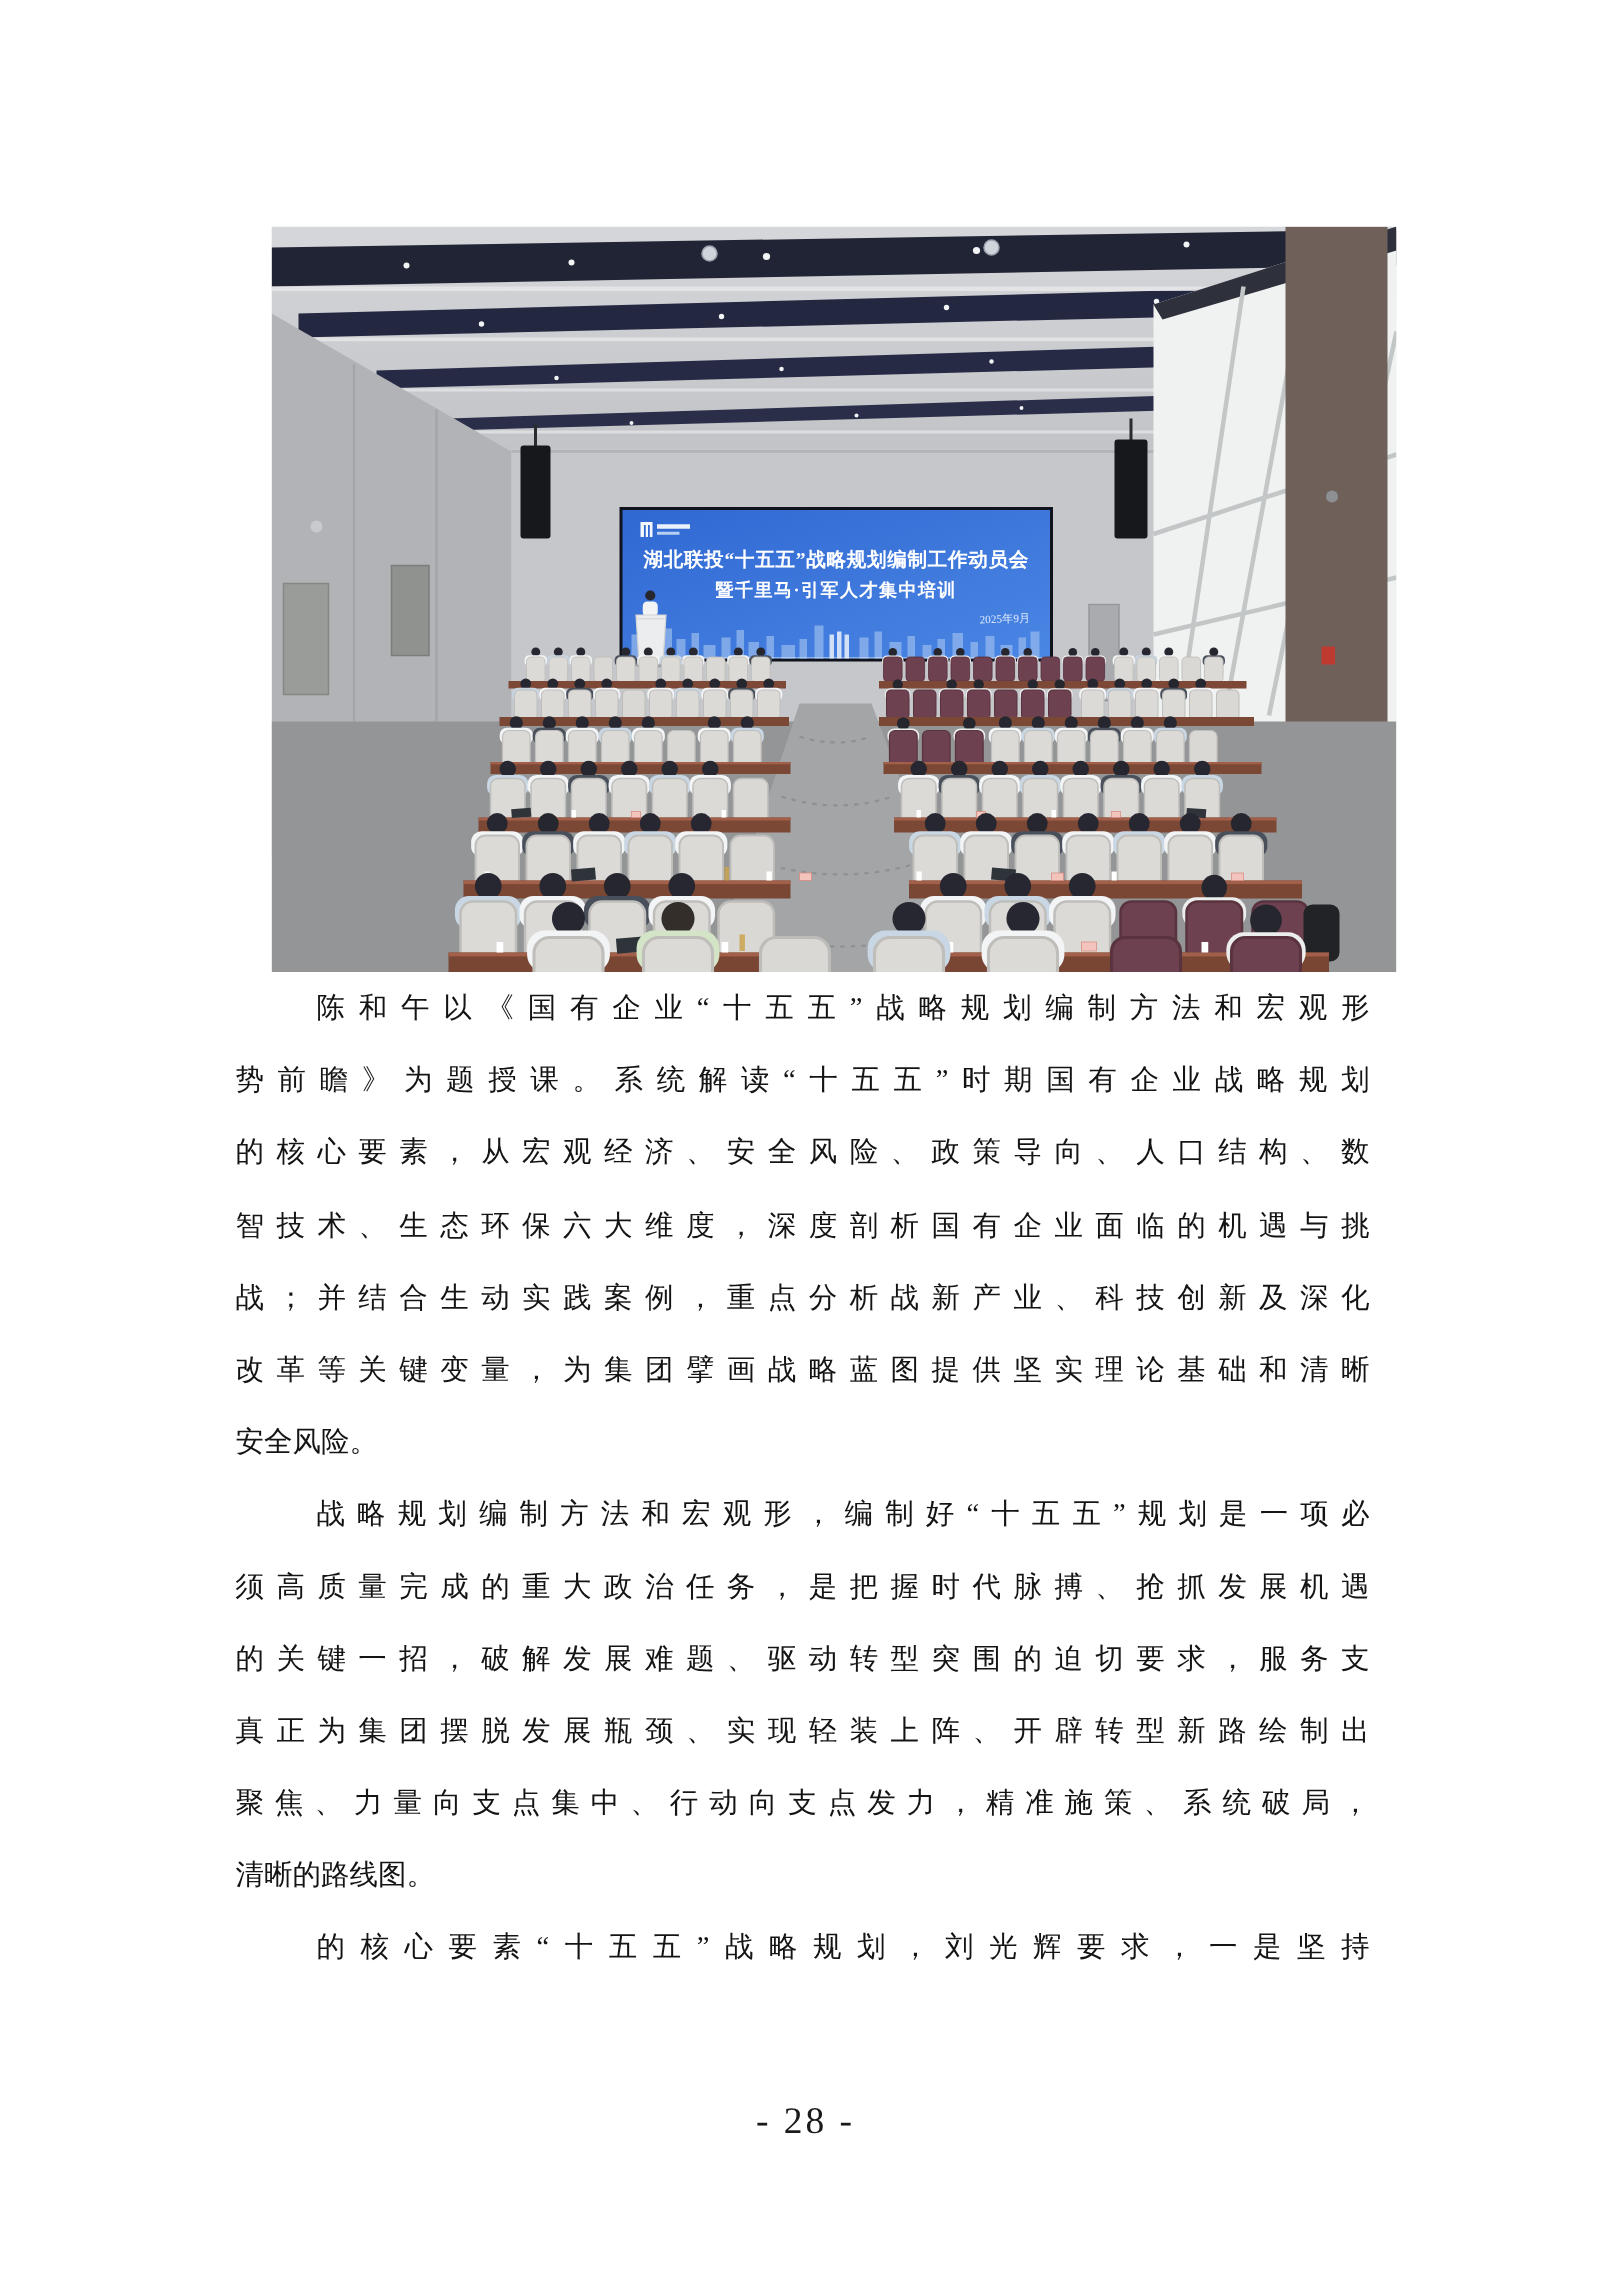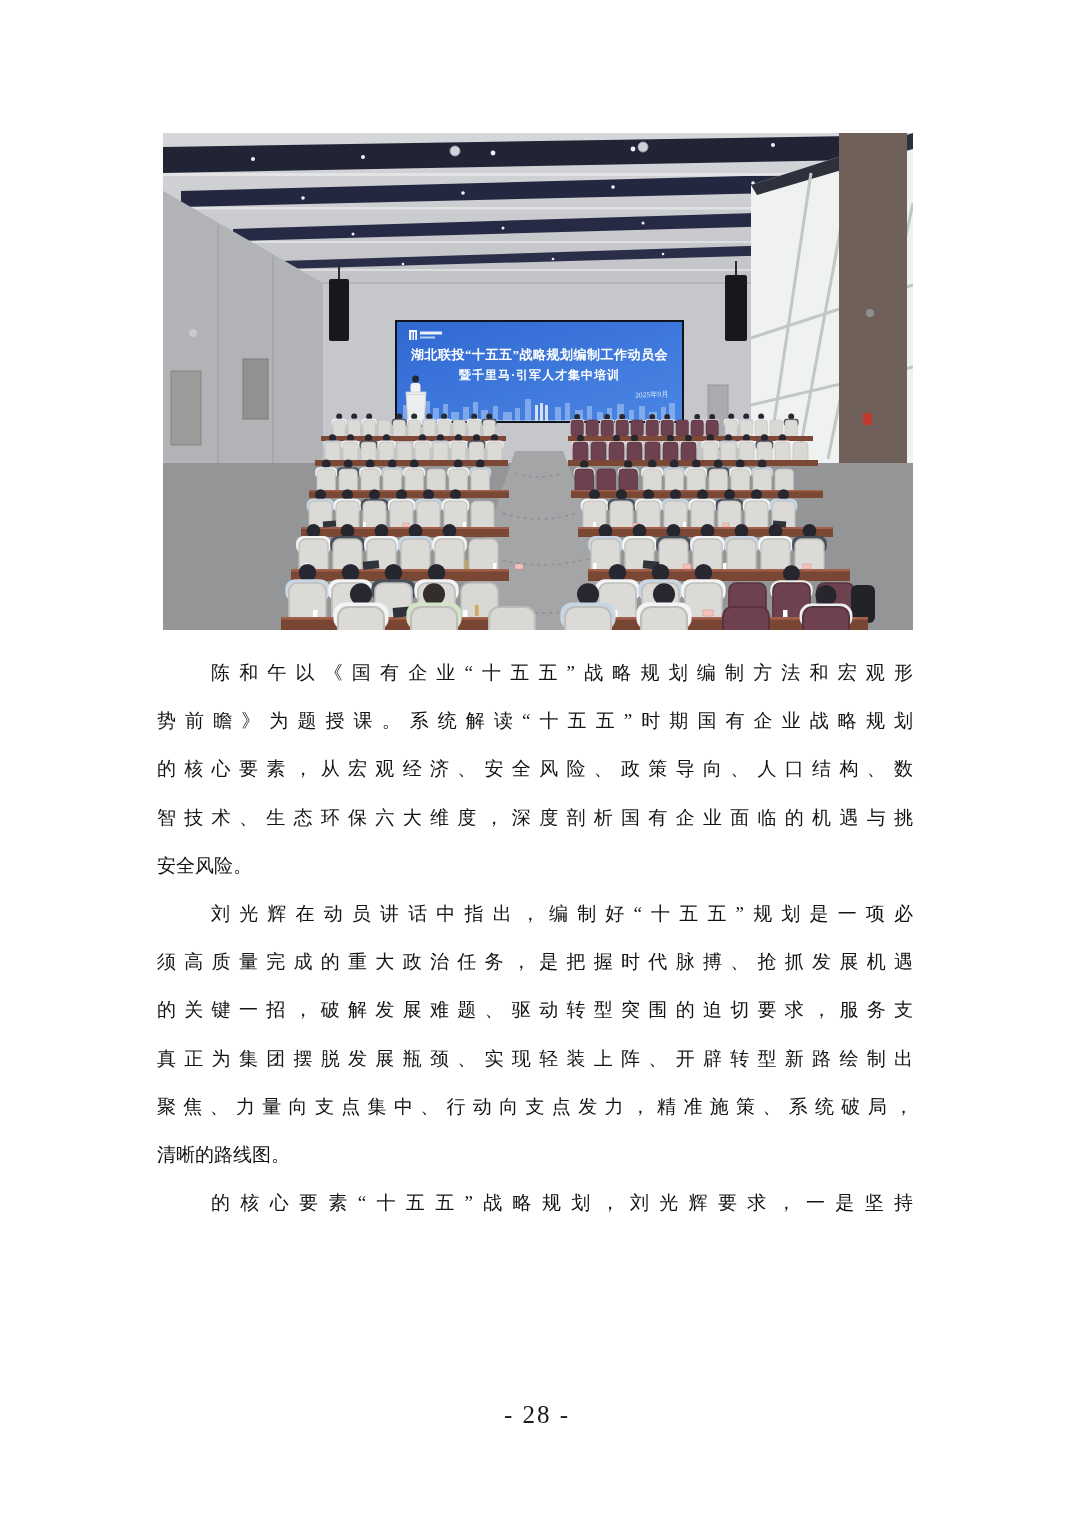--- a/index.html
+++ b/index.html
@@ -1,18 +1,18 @@
 <!DOCTYPE html>
 <html><head>
 <meta charset="utf-8">
 <style>
   html,body{margin:0;padding:0;background:#ffffff;width:1074px;height:1520px;overflow:hidden;}
   .page{position:relative;width:1074px;height:1520px;background:#ffffff;
         font-family:"Liberation Serif","DejaVu Serif",serif;color:#151515;}
-  figure.photo{position:absolute;left:163px;top:133px;width:750px;height:497px;margin:0;overflow:hidden;}
+  figure.photo{position:absolute;left:163px;top:133px;width:750px;height:497px;margin:18px;overflow:hidden;}
   figure.photo svg{display:block;width:750px;height:497px;}
   .textblock{position:absolute;left:157px;top:649px;width:756px;
              font-size:19px;line-height:48.2px;color:#141414;}
   .ln{height:48.2px;text-align:justify;text-align-last:justify;overflow:hidden;}
   .ln.indent{padding-left:54px;}
   .ln.last{text-align-last:left;}
   .page-number{position:absolute;left:0;top:1401px;width:1074px;text-align:center;
                font-size:25px;letter-spacing:2px;color:#1a1a1a;}
 </style>
 </head>
@@ -403,24 +403,26 @@
       </g>
     </svg>
   </figure>
 
   <div class="textblock">
     <div>
       <div class="ln indent">陈和午以《国有企业“十五五”战略规划编制方法和宏观形</div>
       <div class="ln">势前瞻》为题授课。系统解读“十五五”时期国有企业战略规划</div>
       <div class="ln">的核心要素，从宏观经济、安全风险、政策导向、人口结构、数</div>
       <div class="ln">智技术、生态环保六大维度，深度剖析国有企业面临的机遇与挑</div>
+      <div class="ln">战；并结合生动实践案例，重点分析战新产业、科技创新及深化</div>
+      <div class="ln">改革等关键变量，为集团擘画战略蓝图提供坚实理论基础和清晰</div>
       <div class="ln last">安全风险。</div>
     </div>
     <div>
-      <div class="ln indent">刘光辉在动员讲话中指出，编制好“十五五”规划是一项必</div>
+      <div class="ln indent">战略规划编制方法和宏观形，编制好“十五五”规划是一项必</div>
       <div class="ln">须高质量完成的重大政治任务，是把握时代脉搏、抢抓发展机遇</div>
       <div class="ln">的关键一招，破解发展难题、驱动转型突围的迫切要求，服务支</div>
       <div class="ln">真正为集团摆脱发展瓶颈、实现轻装上阵、开辟转型新路绘制出</div>
       <div class="ln">聚焦、力量向支点集中、行动向支点发力，精准施策、系统破局，</div>
       <div class="ln last">清晰的路线图。</div>
     </div>
     <div>
       <div class="ln indent">的核心要素“十五五”战略规划，刘光辉要求，一是坚持</div>
     </div>
   </div>

